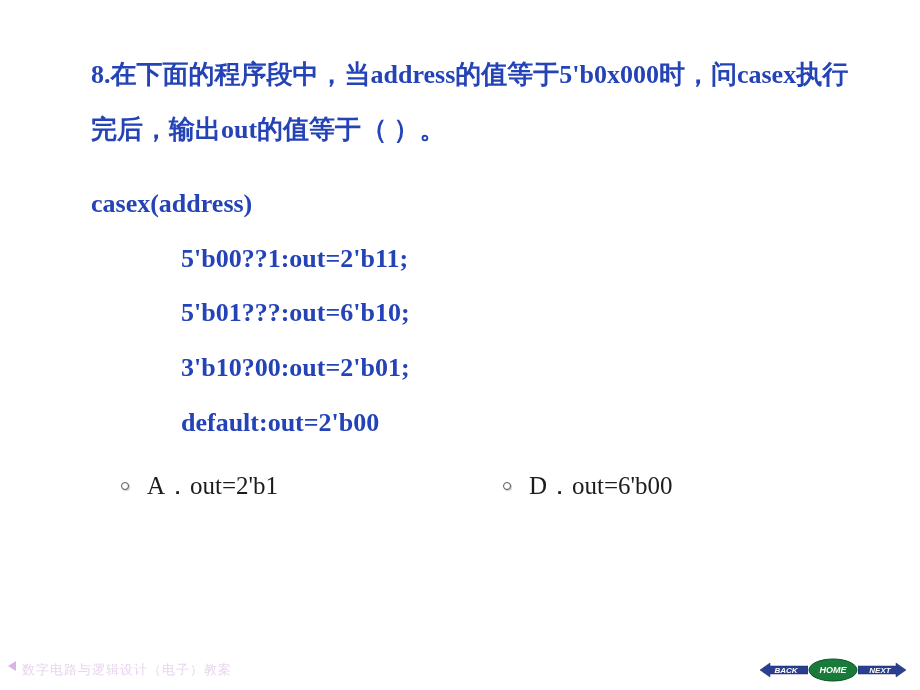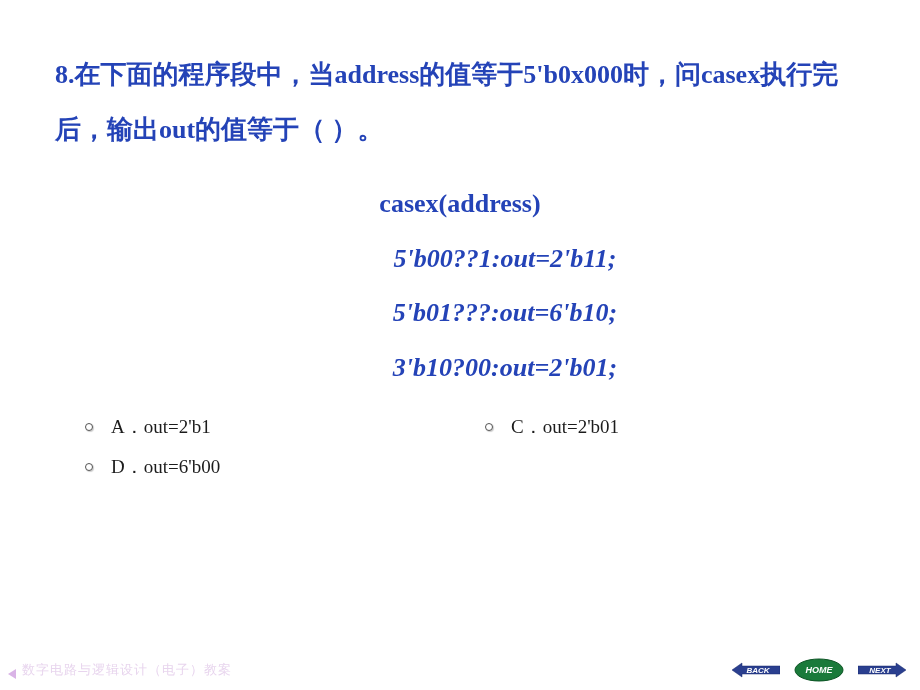--- a/index.html
+++ b/index.html
@@ -13,48 +13,47 @@
       background: #ffffff;
       font-family: "SimSun", "宋体", serif;
       position: relative;
       overflow: hidden;
     }
     .content {
       padding: 48px 55px 0 55px;
       color: #2443b7;
       font-size: 26px;
       line-height: 1.4;
+      margin-left: 36px;
     }
     .question-text {
       font-weight: bold;
       margin-bottom: 20px;
       line-height: 2.1;
     }
     .code-line {
       font-weight: bold;
       line-height: 2.1;
-      text-align: center;
     }
     .code-indent {
       padding-left: 90px;
-      font-style: italic;
     }
     .options {
       display: grid;
       grid-template-columns: 1fr 1fr;
       margin-top: 18px;
       padding-left: 30px;
       column-gap: 20px;
       row-gap: 14px;
     }
     .option {
       display: flex;
       align-items: center;
       color: #1c1c1c;
-      font-size: 19px;
+      font-size: 25px;
       font-weight: normal;
     }
     .bullet {
       width: 8px;
       height: 8px;
       border: 1px solid #555;
       border-radius: 50%;
       background: #fff;
       margin-right: 18px;
       box-shadow: 1px 1px 1px rgba(0,0,0,0.2);
@@ -65,39 +64,39 @@
       left: 0;
       right: 0;
       height: 32px;
       display: flex;
       align-items: center;
       justify-content: space-between;
       padding: 0 14px 8px 8px;
     }
     .footer-left {
       display: flex;
-      align-items: flex-end;
+      align-items: flex-start;
       gap: 6px;
     }
     .arrow-left {
       width: 0;
       height: 0;
       border-top: 5px solid transparent;
       border-bottom: 5px solid transparent;
       border-right: 8px solid #d9b3e6;
     }
     .footer-text {
       color: #e8d5ee;
       font-size: 13px;
       font-family: "SimHei", sans-serif;
       letter-spacing: 1px;
     }
     .nav-buttons {
       display: flex;
-      gap: 14px;
+      gap: 0;
       align-items: center;
     }
     .btn-back, .btn-next {
       width: 48px;
       height: 18px;
       position: relative;
     }
     .btn-back svg, .btn-next svg, .btn-home svg {
       display: block;
     }
@@ -111,29 +110,26 @@
 <body>
 
 <div class="content">
   <div class="question-text">
     <span>8.</span><span>在下面的程序段中，当address的值等于5'b0x000时，问casex执行完后，输出out的值等于（    ）。</span>
   </div>
   <div class="code-line">casex(address)</div>
   <div class="code-line code-indent">5'b00??1:out=2'b11;</div>
   <div class="code-line code-indent">5'b01???:out=6'b10;</div>
   <div class="code-line code-indent">3'b10?00:out=2'b01;</div>
+  <div class="code-line code-indent">default:out=2'b00</div>
 
   <div class="options">
     <div class="option">
       <span class="bullet"></span>
       <span>A．out=2'b1</span>
-    </div>
-    <div class="option">
-      <span class="bullet"></span>
-      <span>C．out=2'b01</span>
     </div>
     <div class="option">
       <span class="bullet"></span>
       <span>D．out=6'b00</span>
     </div>
   </div>
 </div>
 
 <div class="footer">
   <div class="footer-left">

